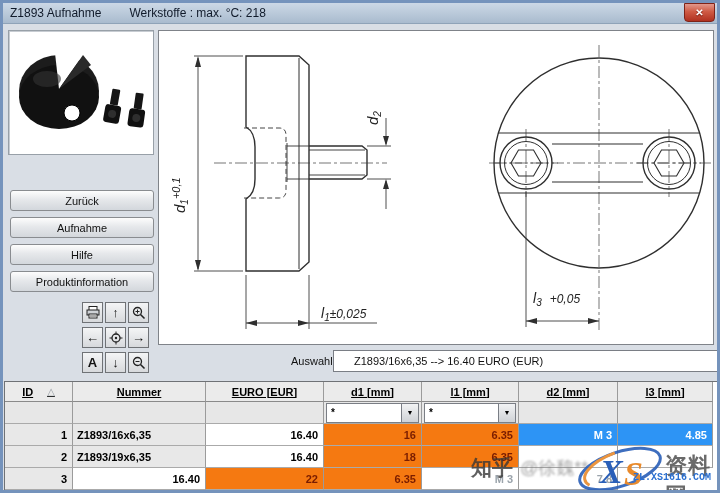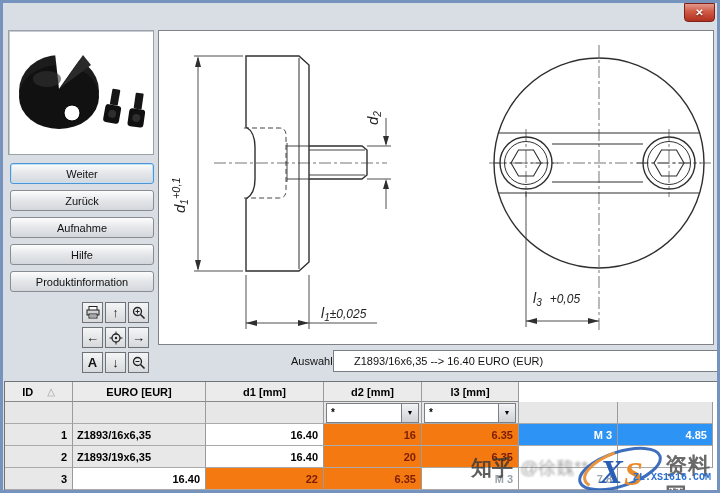--- a/index.html
+++ b/index.html
@@ -36,21 +36,21 @@
   .dim{font-style:italic;fill:#222;}
   
   .sel-label{position:absolute;left:288px;top:352px;font-size:11px;color:#111;}
   .sel-box{position:absolute;left:330px;top:347px;width:378px;height:20px;background:#fff;
     border:1px solid #7a7e85;font-size:11px;color:#111;display:flex;align-items:center;padding-left:20px;}
   
   .table{position:absolute;left:1px;top:378px;width:712px;border:1px solid #6f7276;background:#fff;}
   .trow{display:grid;grid-template-columns:68px 133px 118px 98px 97px 99px 95px;}
   .cell{box-sizing:border-box;border-right:1px solid #9b9b9b;border-bottom:1px solid #aaa;
     font-size:11px;display:flex;align-items:center;overflow:hidden;white-space:nowrap;}
-  .hrow .cell{height:20px;background:#ebebeb;font-weight:bold;justify-content:center;border-bottom:1px solid #8a8a8a;}
+  .hrow .cell{height:20px;background:#ebebeb;font-weight:bold;justify-content:center;border-bottom:1px solid #8a8a8a;text-decoration:underline;}
   .frow .cell{height:22px;background:#e7e7e7;}
   .drow .cell{height:22px;font-weight:bold;}
   .num{justify-content:flex-end;padding-right:5px;}
   .txt{justify-content:flex-start;padding-left:4px;}
   .bg-gray{background:#e8e8e8;}
   .bg-white{background:#ffffff;}
   .bg-orange{background:#f57911;color:#7a1d00;}
   .bg-blue{background:#2d94f5;color:#ffffff;}
   .sort-tri{color:#9aa0a6;font-size:10px;margin-left:14px;font-weight:normal;}
   .combo{flex:1;height:18px;margin:0 2px;background:#fff;border:1px solid #7a7e85;display:flex;align-items:center;}
@@ -62,20 +62,24 @@
   .wm-zhihu{left:468px;top:451px;font-size:21px;font-weight:bold;color:rgba(55,55,55,.8);}
   .wm-handle{left:517px;top:453px;font-size:18px;color:rgba(120,120,120,.65);filter:blur(1.2px);}
   .wm-brand{left:662px;top:448px;font-size:22px;font-weight:bold;color:rgba(90,90,90,.9);letter-spacing:1px;}
   .wm-url{left:630px;top:469px;font-size:10px;font-weight:bold;color:#2a6fd0;font-family:"Liberation Mono",monospace;}
 </style>
 </head>
 <body>
 
 <div id="window">
 
+  <div class="titlebar">
+    <span class="title-main">Z1893 Aufnahme</span>
+    <span class="title-sub">Werkstoffe : max. °C: 218</span>
+  </div>
   <div class="close-btn">
     <span>✕</span>
   </div>
 
   <div class="thumb-panel">
     <svg width="144" height="121" viewBox="0 0 144 121">
       <ellipse cx="50" cy="60" rx="40" ry="36" fill="#1c1c1c"></ellipse>
       <ellipse cx="50" cy="66" rx="40" ry="32" fill="#111"></ellipse>
       <path d="M50,58 L74,24 A42,38 0 0 0 46,22 Z" fill="#fff"></path>
       <path d="M50,58 L74,24 L82,34 Z" fill="#2a2a2a"></path>
@@ -88,23 +92,20 @@
         <circle cx="104" cy="83" r="4" fill="#2e2e2e"></circle>
       </g>
       <g transform="rotate(8 128 82)">
         <rect x="124" y="62" width="8" height="16" rx="1" fill="#161616"></rect>
         <rect x="120" y="78" width="16" height="18" rx="3" fill="#101010"></rect>
         <circle cx="128" cy="87" r="4" fill="#2e2e2e"></circle>
       </g>
     </svg>
   </div>
 
-  <div class="side-btn default" style="top:160px">
-    <span>Weiter</span>
-  </div>
   <div class="side-btn" style="top:187px">
     <span>Zurück</span>
   </div>
   <div class="side-btn" style="top:214px">
     <span>Aufnahme</span>
   </div>
   <div class="side-btn" style="top:268px">
     <span>Produktinformation</span>
   </div>
   <div class="side-btn" style="top:241px">
@@ -227,24 +228,30 @@
     <span>Z1893/16x6,35 --&gt; 16.40 EURO (EUR)</span>
   </div>
 
   <div class="table">
     <div class="trow hrow">
       <div class="cell">
           <span>ID</span>
           <span class="sort-tri">△</span>
         </div>
       <div class="cell">
+          <span>Nummer</span>
+        </div>
+      <div class="cell">
           <span>EURO [EUR]</span>
         </div>
       <div class="cell">
           <span>d1 [mm]</span>
+        </div>
+      <div class="cell">
+          <span>l1 [mm]</span>
         </div>
       <div class="cell">
           <span>d2 [mm]</span>
         </div>
       <div class="cell">
           <span>l3 [mm]</span>
         </div>
     </div>
     <div class="trow frow">
       <div class="cell"></div>
@@ -275,21 +282,21 @@
       <div class="cell num bg-white">16.40</div>
       <div class="cell num bg-orange">16</div>
       <div class="cell num bg-orange">6.35</div>
       <div class="cell num bg-blue">M 3</div>
       <div class="cell num bg-blue">4.85</div>
     </div>
     <div class="trow drow">
       <div class="cell num bg-gray">2</div>
       <div class="cell txt bg-gray">Z1893/19x6,35</div>
       <div class="cell num bg-white">16.40</div>
-      <div class="cell num bg-orange">20</div>
+      <div class="cell num bg-orange">18</div>
       <div class="cell num bg-orange">6.35</div>
       <div class="cell num bg-white"></div>
       <div class="cell num bg-white"></div>
     </div>
     <div class="trow drow">
       <div class="cell num bg-gray">3</div>
       <div class="cell num bg-white">16.40</div>
       <div class="cell num bg-orange">22</div>
       <div class="cell num bg-orange">6.35</div>
       <div class="cell num bg-white" style="color:#9aa3ab">M 3</div>

